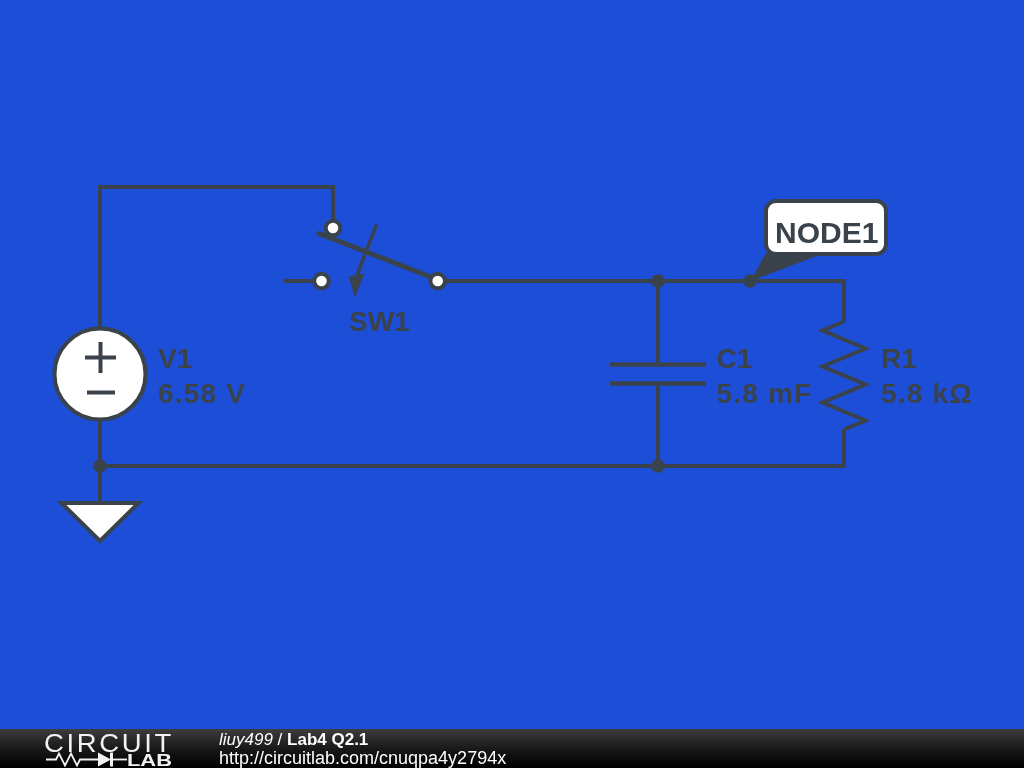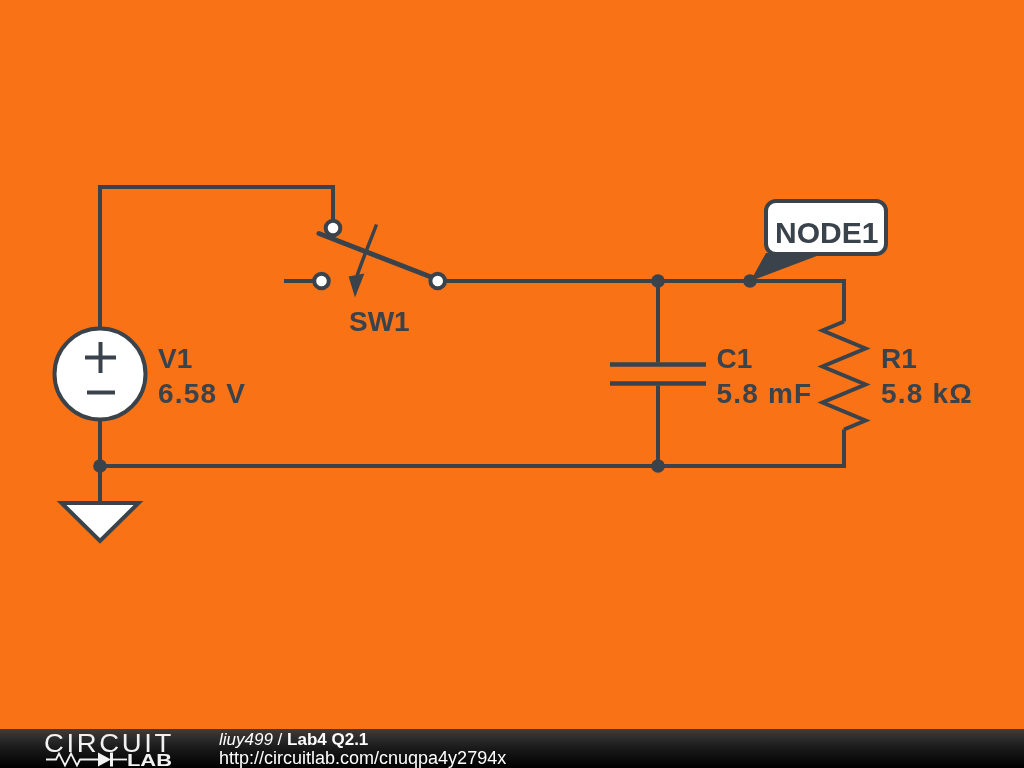--- a/index.html
+++ b/index.html
@@ -1,16 +1,16 @@
 <!DOCTYPE html>
 <html><head>
 <meta charset="utf-8">
 <style>
 html,body{margin:0;padding:0;background:#ffffff;}
-#page{position:relative;width:1024px;height:768px;overflow:hidden;background:#f97316;font-family:"Liberation Sans",sans-serif;}
+#page{position:relative;width:1024px;height:768px;overflow:hidden;background:#1d4ed8;font-family:"Liberation Sans",sans-serif;}
 </style>
 </head>
 <body>
 <div id="page">
 <svg width="1024" height="768" viewBox="0 0 1024 768">
 <defs>
 <linearGradient id="bar" x1="0" y1="0" x2="0" y2="1">
 <stop offset="0" stop-color="#3d3d3d"></stop>
 <stop offset="0.5" stop-color="#191919"></stop>
 <stop offset="1" stop-color="#000000"></stop>

